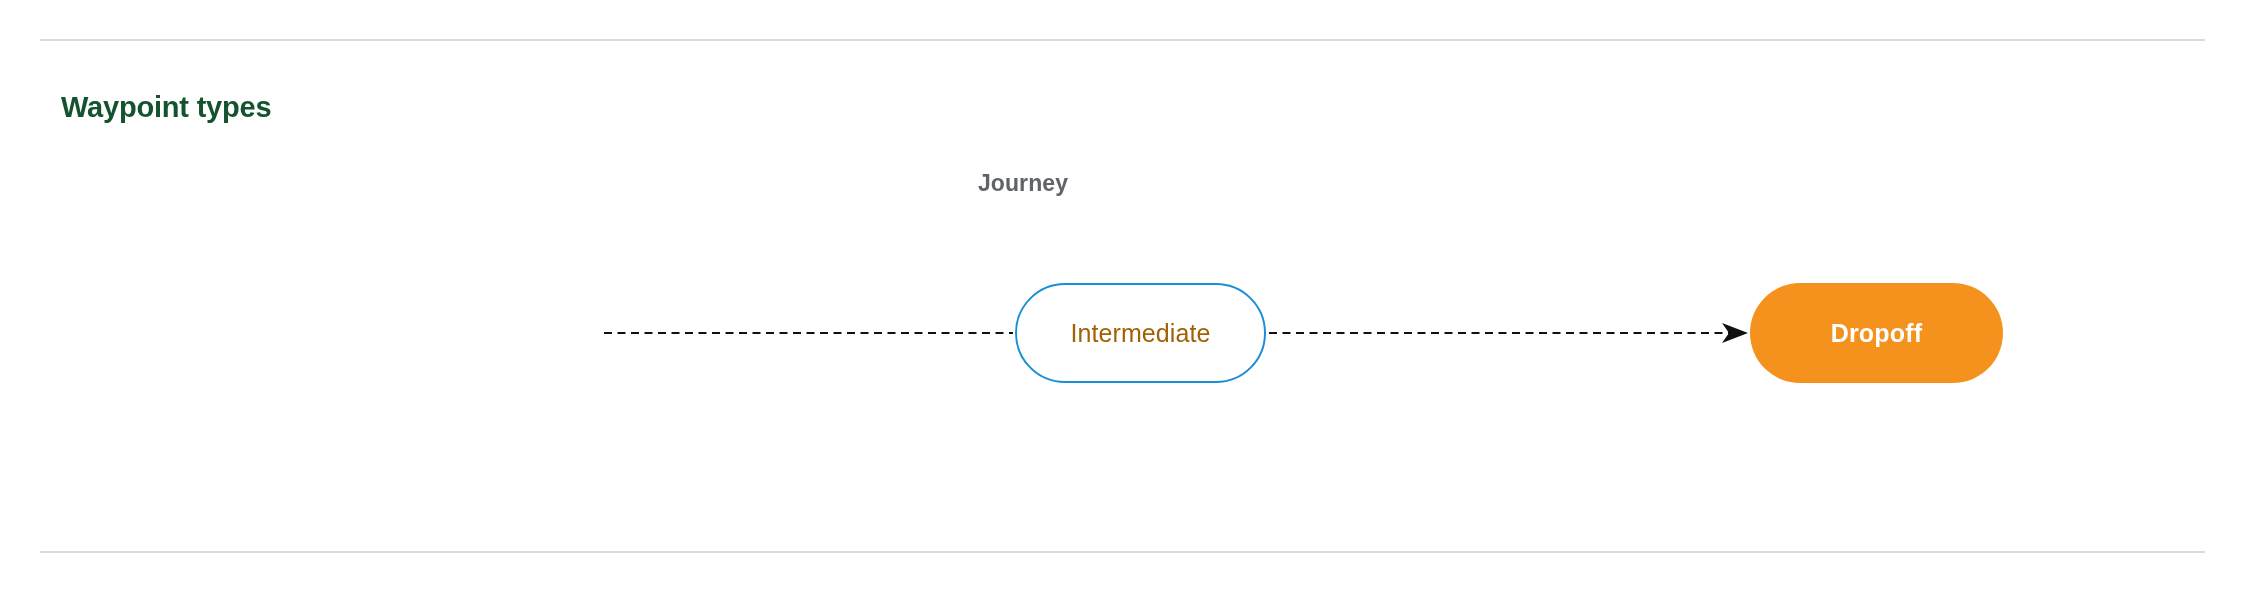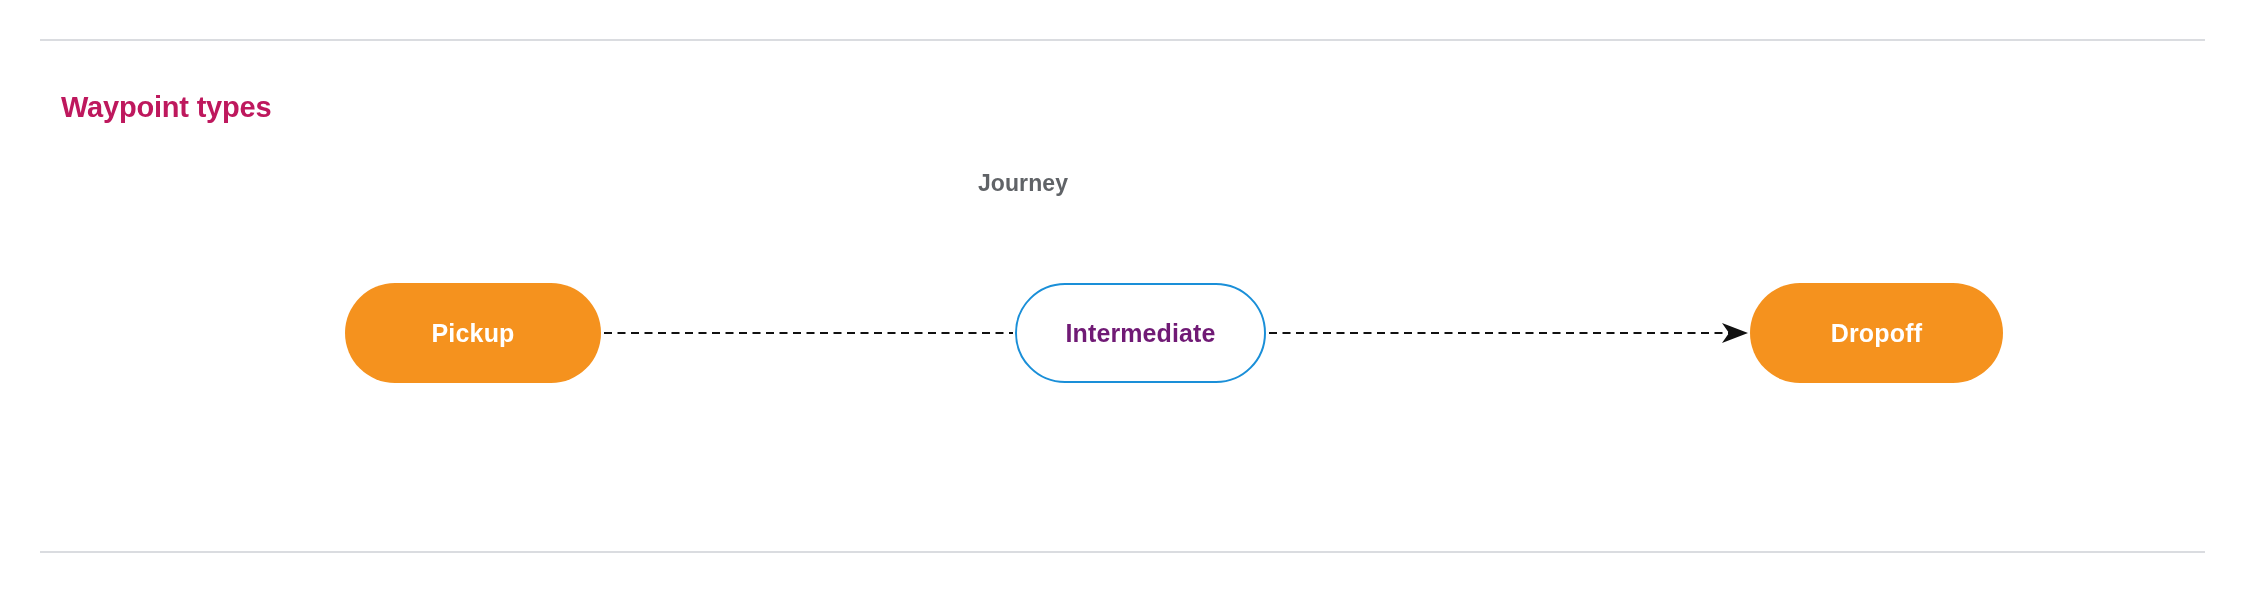--- a/index.html
+++ b/index.html
@@ -32,21 +32,21 @@
   .divider.bottom { top: 551px; }
 
   
   .section-title {
     position: absolute;
     left: 61px;
     top: 63px;
     font-size: 29px;
     font-weight: bold;
     letter-spacing: -0.2px;
-    color: #be185d;
+    color: #14532d;
     line-height: 40px;
     white-space: nowrap;
   }
 
   
   .diagram {
     position: absolute;
     left: 0;
     top: 110px;
     width: 2245px;
@@ -87,22 +87,22 @@
   .node.terminal {
     background: #f5921e;
     color: #ffffff;
     font-weight: bold;
     letter-spacing: 0.2px;
   }
 
   .node.intermediate {
     background: #ffffff;
     border: 2.6px solid #1a8fd8;
-    color: #701a75;
-    font-weight: bold;
+    color: #a16207;
+    font-weight: normal;
     letter-spacing: 0.1px;
   }
 
   #node-pickup       { left: 345px;  width: 256px; }
   #node-intermediate { left: 1015px; width: 251px; }
   #node-dropoff      { left: 1750px; width: 253px; }
 
   .edge-layer {
     position: absolute;
     left: 0;
@@ -134,23 +134,20 @@
     <div class="cluster-label"><span>Journey</span></div>
 
     <svg class="edge-layer" viewBox="0 0 2245 380">
 
       <path class="edge-line" d="M 604 223 L 1013 223"></path>
 
       <path class="edge-line" d="M 1269 223 L 1734 223"></path>
       <path class="edge-head" d="M 1748 223 L 1722 213 L 1729 223 L 1722 233 Z"></path>
     </svg>
 
-    <div class="node terminal" id="node-pickup">
-      <span>Pickup</span>
-    </div>
 
     <div class="node intermediate" id="node-intermediate">
       <span>Intermediate</span>
     </div>
 
     <div class="node terminal" id="node-dropoff">
       <span>Dropoff</span>
     </div>
 
   </div>

